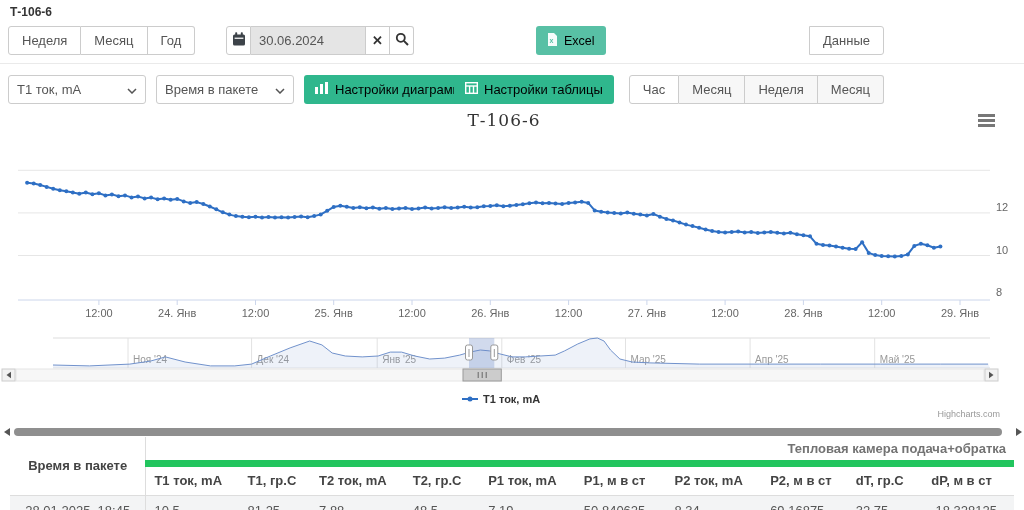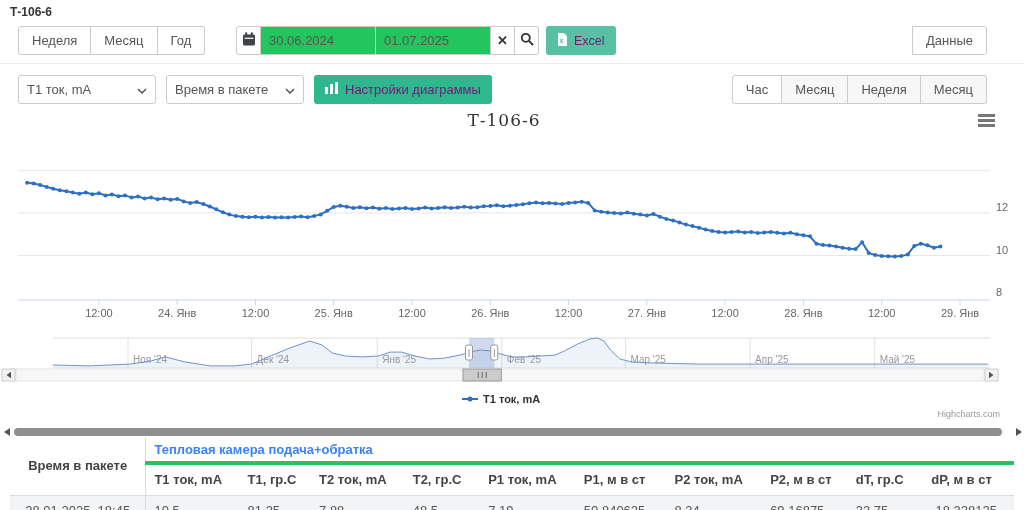--- a/index.html
+++ b/index.html
@@ -1,39 +1,39 @@
 <!DOCTYPE html>
 <html><head>
 <meta charset="utf-8">
 <style>
   html,body{margin:0;padding:0;background:#fff;}
   #app{position:relative;width:1024px;height:510px;overflow:hidden;background:#fff;
        font-family:"Liberation Sans",sans-serif;padding-left:28px;}
   .page-label{position:absolute;top:5px;left:10px;font-size:12px;font-weight:bold;color:#333;}
   
-  .tb{position:absolute;left:18px;width:969px;height:29px;}
+  .tb{position:absolute;left:8px;width:876px;height:29px;}
   .tb1{top:26px;} .tb2{top:75px;}
   .divider{position:absolute;top:63px;left:0;width:1024px;border-top:1px solid #eaeaea;}
   .btn{display:inline-flex;align-items:center;justify-content:center;height:29px;box-sizing:border-box;
        border:1px solid #ccc;background:#fff;color:#555;font-size:13px;border-radius:3px;
        padding:0 13px;cursor:pointer;white-space:nowrap;}
   .group{display:inline-flex;position:absolute;}
   .group .btn{border-radius:0;border-left:none;}
   .group .btn:first-child{border-left:1px solid #ccc;border-radius:3px 0 0 3px;}
   .group .btn:last-child{border-radius:0 3px 3px 0;}
   .seg{background:#f7f7f7;}
   .seg.active{background:#fff;}
   .range-group{left:0;}
   .date-group{left:218px;}
   .icon-btn{width:25px;padding:0;}
   .date-input{height:29px;box-sizing:border-box;border:1px solid #ccc;border-left:none;padding:0 8px;
-       font-size:13px;color:#555;width:115px;font-family:inherit;outline:none;background:#22c55e;}
+       font-size:13px;color:#555;width:115px;font-family:inherit;outline:none;background:#e5e5e5;}
   .clear-btn{width:24px;padding:0;font-weight:bold;color:#333;}
   .btn-green{position:absolute;display:inline-flex;gap:6px;align-items:center;height:29px;padding:0 11px;
-       background:var(--green,#2fb78d);color:#701a75;border:none;border-radius:3px;font-size:13px;cursor:pointer;}
+       background:var(--green,#2fb78d);color:#000000;border:none;border-radius:3px;font-size:13px;cursor:pointer;}
   .btn-excel{left:528px;background:var(--excel,#58c0a5);font-size:12.5px;}
   .views-group{right:0;}
   .aggs-group{right:0;}
   .select{position:absolute;display:flex;align-items:center;justify-content:space-between;padding:0 8px;
        height:29px;border:1px solid #ccc;border-radius:3px;font-size:13px;color:#555;box-sizing:border-box;
        background:#fff;cursor:pointer;}
   .sel1{left:0;width:138px;} .sel2{left:148px;width:138px;}
   .gbtn1{left:296px;} .gbtn2{left:446px;}
   
   .chart-title{position:absolute;top:110px;left:0;width:1008px;text-align:center;
@@ -47,21 +47,21 @@
   .tscroll .thumb{position:absolute;left:14px;width:988px;top:1px;height:8px;background:#8f8f8f;border-radius:4px;}
   .tarrow-l{position:absolute;left:4px;top:1px;width:0;height:0;border-top:4px solid transparent;
        border-bottom:4px solid transparent;border-right:6px solid #555;}
   .tarrow-r{position:absolute;right:2px;top:1px;width:0;height:0;border-top:4px solid transparent;
        border-bottom:4px solid transparent;border-left:6px solid #555;}
   
   .tbl-wrap{position:absolute;top:437px;left:10px;width:1004px;}
   table{width:100%;border-collapse:collapse;table-layout:fixed;}
   th,td{font-size:13px;padding:0 8px;box-sizing:border-box;overflow:hidden;white-space:nowrap;}
   .th-time{border-right:1px solid #ddd;border-bottom:1px solid #ddd;font-weight:bold;color:#444;text-align:center;}
-  .th-group{border-bottom:4px solid #22c55e;font-weight:bold;color:#3b82f6;text-align:left;height:26px;}
+  .th-group{border-bottom:7px solid #22c55e;font-weight:bold;color:#737373;text-align:right;height:26px;}
   .th-col{border-bottom:1px solid #ddd;font-weight:bold;color:#444;text-align:left;height:32px;}
   td{color:#555;height:30px;background:#f3f4f5;}
   td.time{text-align:center;border-right:1px solid #ddd;}
 </style>
 </head>
 <body>
 
 <div id="app" style="--green: #2fb78d; --excel: #58c0a5;">
 
   <div class="page-label">Т-106-6</div>
@@ -78,21 +78,20 @@
         <span>
           <svg width="14" height="14" viewBox="0 0 14 14">
               <rect x="1" y="2.5" width="12" height="11" rx="1.5" fill="#3d4349"></rect>
               <rect x="3.2" y="0.3" width="2" height="3.4" rx="0.8" fill="#3d4349"></rect>
               <rect x="8.8" y="0.3" width="2" height="3.4" rx="0.8" fill="#3d4349"></rect>
               <rect x="2.6" y="5.6" width="8.8" height="1.3" fill="#fff" opacity="0.95"></rect>
             </svg>
         </span>
       </button>
       <input class="date-input" readonly="" value="30.06.2024" style="">
-      <input class="date-input" readonly="" value="01.07.2025" style="">
       <button class="btn clear-btn">✕</button>
       <button class="btn icon-btn" style="width:24px">
         <span>
           <svg width="14" height="14" viewBox="0 0 14 14">
               <circle cx="5.8" cy="5.8" r="4" fill="none" stroke="#333" stroke-width="1.8"></circle>
               <line x1="8.9" y1="8.9" x2="13" y2="13" stroke="#333" stroke-width="2"></line>
             </svg>
         </span>
       </button>
     </div>
@@ -136,20 +135,31 @@
       <span>
         <svg width="14" height="12" viewBox="0 0 14 12">
             <rect x="0" y="5" width="3" height="7" fill="#fff"></rect>
             <rect x="5" y="2" width="3" height="10" fill="#fff"></rect>
             <rect x="10" y="0" width="3" height="12" fill="#fff"></rect>
           </svg>
       </span>
       <span>Настройки диаграммы</span>
     </button>
 
+    <button class="btn-green gbtn2">
+      <span>
+        <svg width="13" height="12" viewBox="0 0 13 12">
+            <rect x="0.7" y="0.7" width="11.6" height="10.6" fill="none" stroke="#fff" stroke-width="1.4"></rect>
+            <line x1="0.7" y1="4" x2="12.3" y2="4" stroke="#fff" stroke-width="1.4"></line>
+            <line x1="4.6" y1="4" x2="4.6" y2="11.3" stroke="#fff" stroke-width="1.4"></line>
+            <line x1="8.5" y1="4" x2="8.5" y2="11.3" stroke="#fff" stroke-width="1.4"></line>
+          </svg>
+      </span>
+      <span>Настройки таблицы</span>
+    </button>
 
     <div class="group aggs-group" id="aggs-group">
         <button class="btn seg active">Час</button>
         <button class="btn seg">Месяц</button>
         <button class="btn seg">Неделя</button>
         <button class="btn seg">Месяц</button>
       </div>
   </div>
 
   <div class="chart-title">Т-106-6</div>

